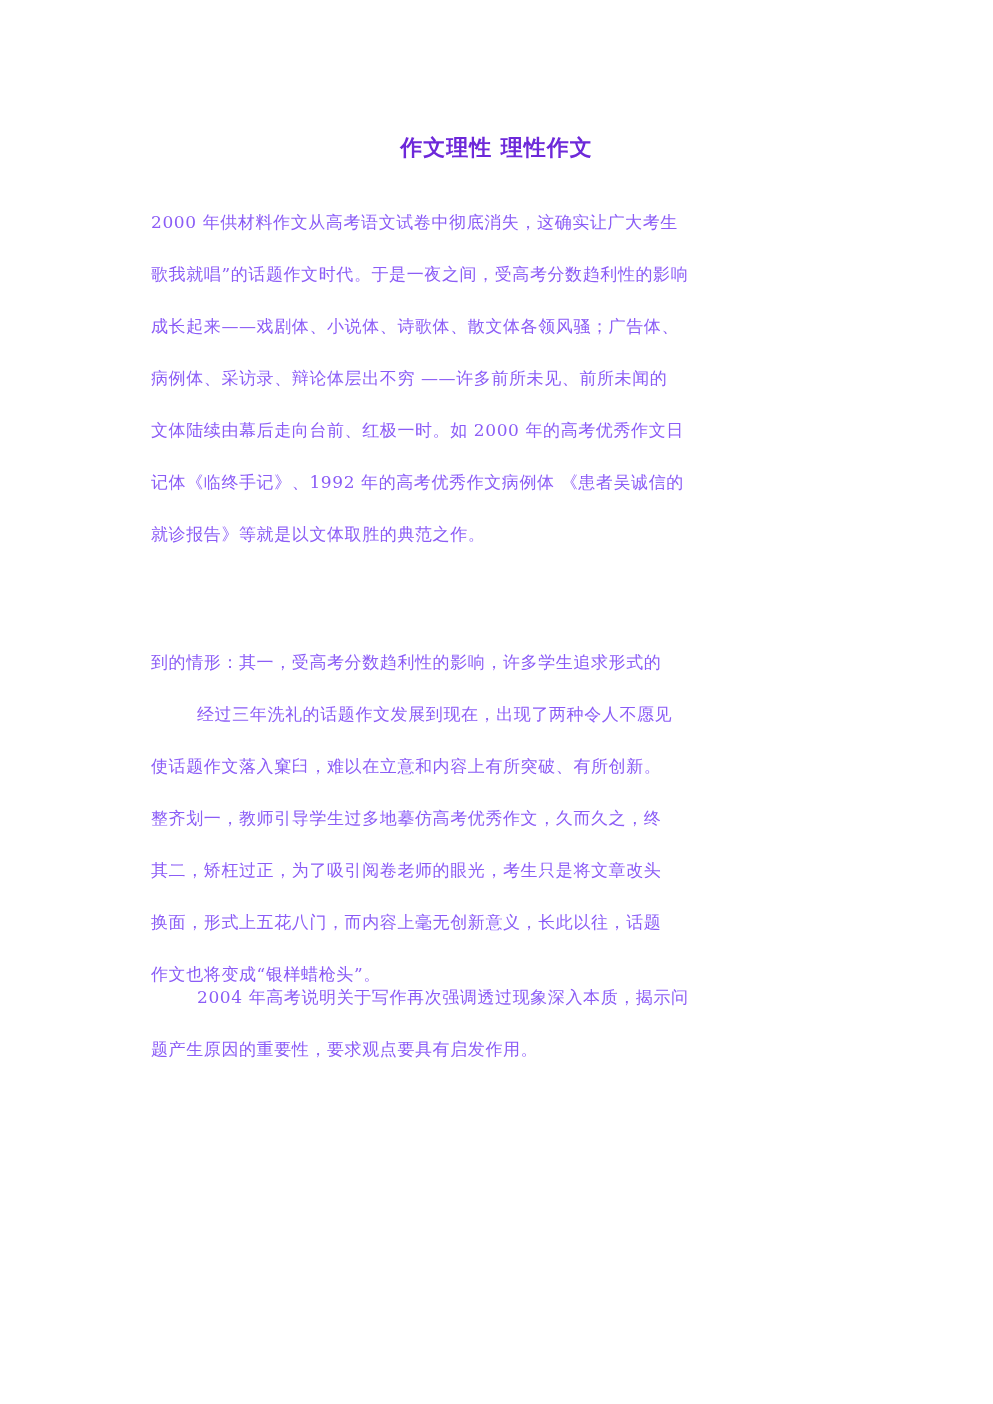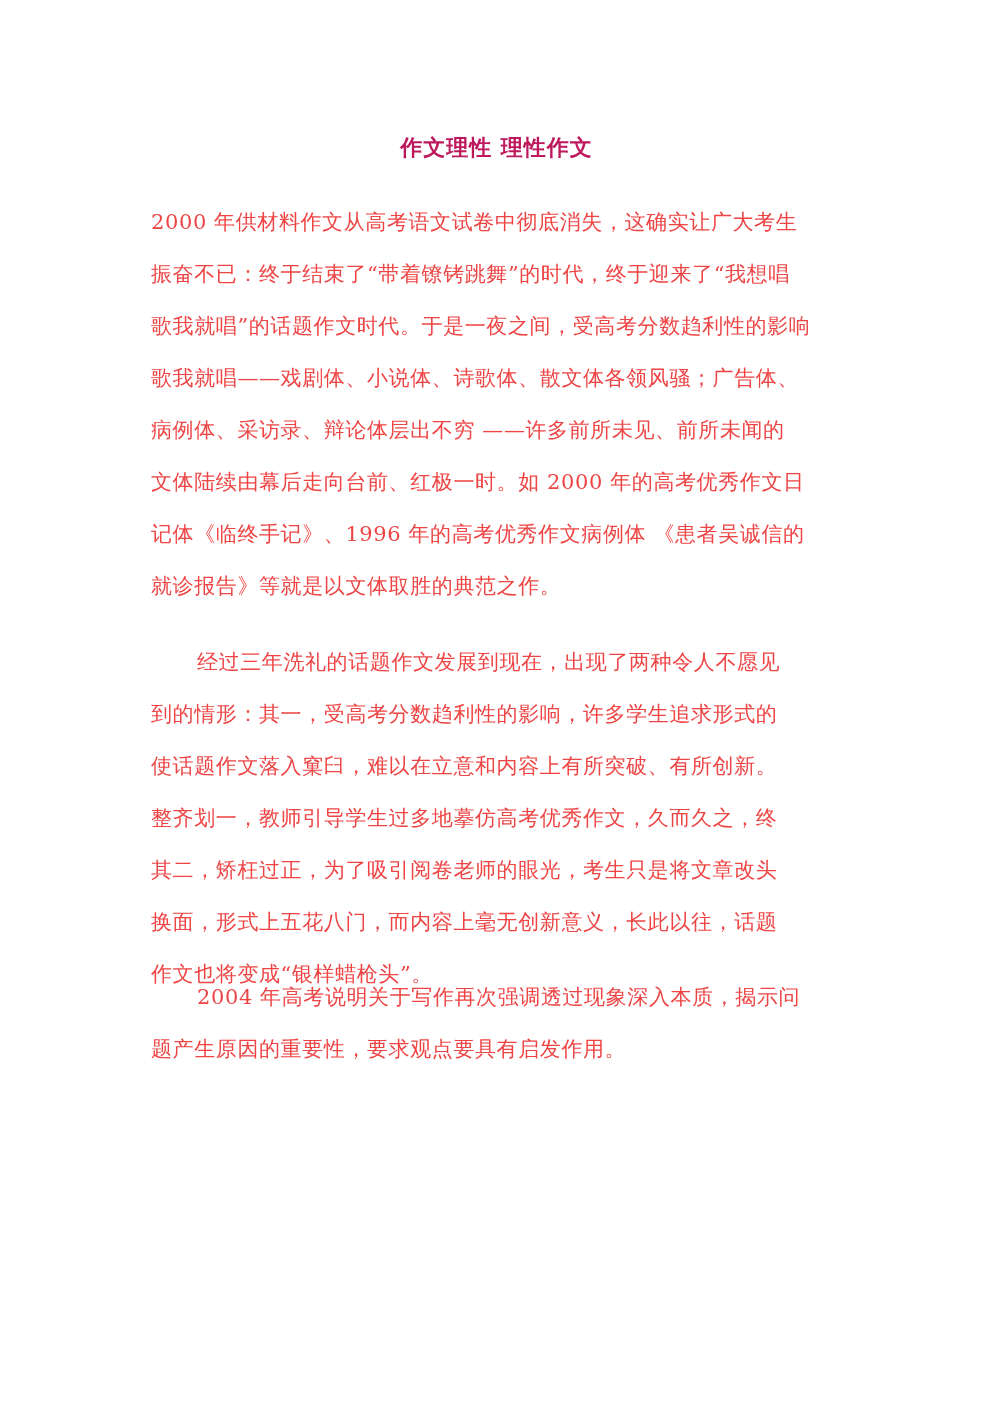--- a/index.html
+++ b/index.html
@@ -25,64 +25,63 @@
     }
     .title {
       position: absolute;
       top: 133px;
       left: 0;
       width: 993px;
       text-align: center;
       font-size: 22px;
       font-weight: bold;
       letter-spacing: 1px;
-      color: #be185d;
+      color: #6d28d9;
       font-family: "DejaVu Sans", "Liberation Sans", sans-serif;
     }
     .para {
       position: absolute;
       left: 151px;
       width: 690px;
     }
     .line {
       display: block;
       height: 52px;
       line-height: 52px;
-      font-size: 21px;
+      font-size: 17px;
       white-space: nowrap;
       letter-spacing: 0.6px;
-      color: #ef4444;
+      color: #8b5cf6;
     }
     .line.indent {
       padding-left: 46px;
     }
     #p1 { top: 196px; }
     #p2 { top: 636px; }
     #p3 { top: 971px; }
   </style>
 </head>
 <body>
 
 <div class="page">
   <div class="title">作文理性 理性作文</div>
 
   <div class="para" id="p1">
     <span class="line">2000 年供材料作文从高考语文试卷中彻底消失，这确实让广大考生</span>
-    <span class="line">振奋不已：终于结束了“带着镣铐跳舞”的时代，终于迎来了“我想唱</span>
     <span class="line">歌我就唱”的话题作文时代。于是一夜之间，受高考分数趋利性的影响</span>
-    <span class="line">歌我就唱——戏剧体、小说体、诗歌体、散文体各领风骚；广告体、</span>
+    <span class="line">成长起来——戏剧体、小说体、诗歌体、散文体各领风骚；广告体、</span>
     <span class="line">病例体、采访录、辩论体层出不穷 ——许多前所未见、前所未闻的</span>
     <span class="line">文体陆续由幕后走向台前、红极一时。如 2000 年的高考优秀作文日</span>
-    <span class="line">记体《临终手记》、1996 年的高考优秀作文病例体 《患者吴诚信的</span>
+    <span class="line">记体《临终手记》、1992 年的高考优秀作文病例体 《患者吴诚信的</span>
     <span class="line">就诊报告》等就是以文体取胜的典范之作。</span>
   </div>
 
   <div class="para" id="p2">
+    <span class="line">到的情形：其一，受高考分数趋利性的影响，许多学生追求形式的</span>
     <span class="line indent">经过三年洗礼的话题作文发展到现在，出现了两种令人不愿见</span>
-    <span class="line">到的情形：其一，受高考分数趋利性的影响，许多学生追求形式的</span>
     <span class="line">使话题作文落入窠臼，难以在立意和内容上有所突破、有所创新。</span>
     <span class="line">整齐划一，教师引导学生过多地摹仿高考优秀作文，久而久之，终</span>
     <span class="line">其二，矫枉过正，为了吸引阅卷老师的眼光，考生只是将文章改头</span>
     <span class="line">换面，形式上五花八门，而内容上毫无创新意义，长此以往，话题</span>
     <span class="line">作文也将变成“银样蜡枪头”。</span>
   </div>
 
   <div class="para" id="p3">
     <span class="line indent">2004 年高考说明关于写作再次强调透过现象深入本质，揭示问</span>
     <span class="line">题产生原因的重要性，要求观点要具有启发作用。</span>

